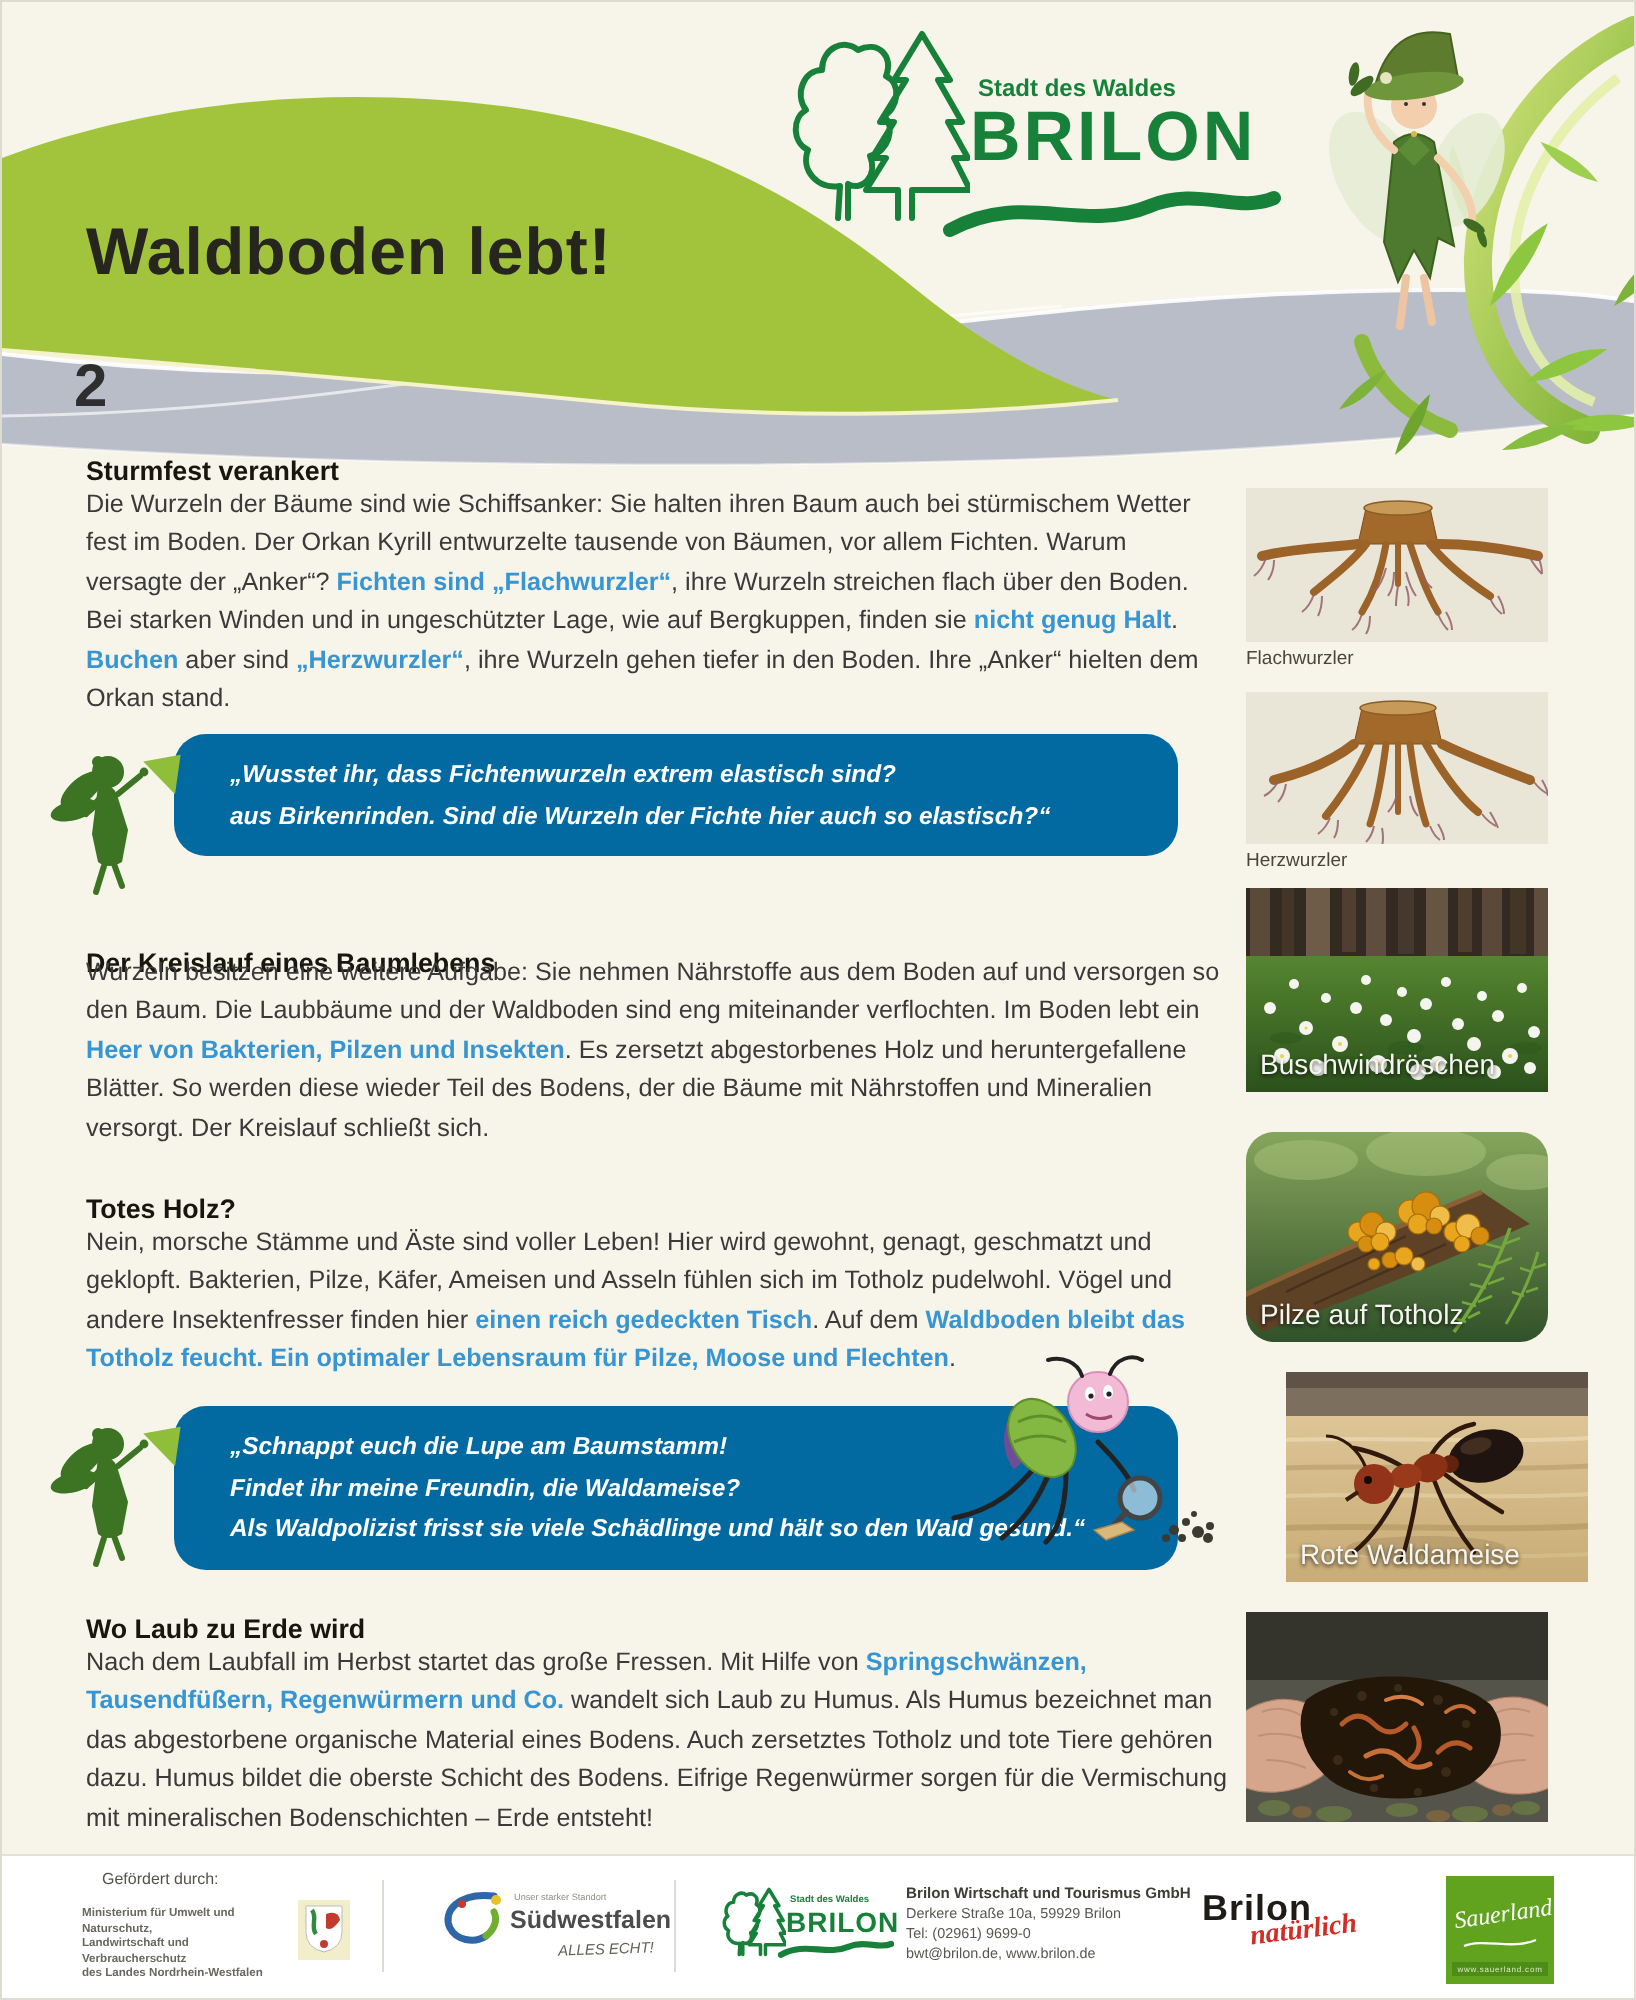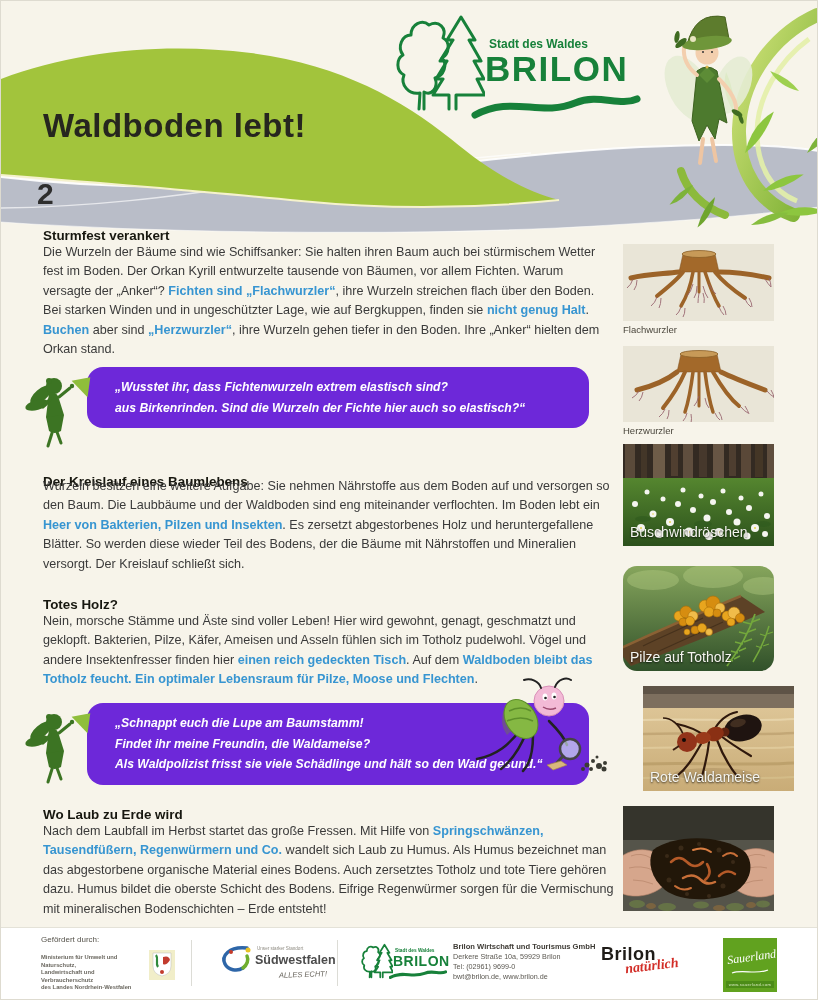--- a/index.html
+++ b/index.html
@@ -12,35 +12,35 @@
   .station-number{left:36px;top:176px;font-size:30px;font-weight:bold;color:#2e2e2e;}
   .trail-script{left:436px;top:154px;font-family:"Liberation Serif",serif;font-style:italic;
         font-size:37px;color:#fbfbf6;letter-spacing:1px;text-shadow:0 1px 2px rgba(110,112,125,.55);}
   .logo-wrap{left:388px;top:12px;width:250px;height:112px;}
   .logo-small{position:absolute;left:100px;top:24px;font-size:12px;font-weight:bold;color:#17813a;}
   .logo-name{position:absolute;left:96px;top:36px;font-size:35px;font-weight:800;color:#17813a;letter-spacing:1.5px;}
   
   .h{font-size:13.4px;font-weight:bold;color:#17170f;}
   .p{font-size:12.6px;line-height:19.4px;color:#3a3a3a;width:572px;}
   .run-hl{color:#3795d1;font-weight:bold;}
-  .bubble{width:502px;background:#6d28d9;border-radius:16px;color:#fff;
+  .bubble{width:502px;background:#0369a1;border-radius:16px;color:#fff;
           font-style:italic;font-weight:bold;font-size:12.2px;line-height:20.5px;
           padding:10px 14px 10px 28px;box-sizing:border-box;}
   .bubble:before{content:"";position:absolute;left:-16px;top:9px;border-style:solid;
           border-width:6px 18px 14px 0;border-color:transparent #8fbe3b transparent transparent;
           transform:rotate(8deg);}
   
   .fig{width:151px;}
   .fig .inner{position:relative;width:151px;overflow:hidden;}
   .cap-below{display:block;margin-top:3px;font-size:9.5px;color:#4a463c;}
   .cap-inside{position:absolute;left:7px;bottom:6px;font-size:14px;color:#f5f5f0;
           text-shadow:0 1px 2px rgba(0,0,0,.75);}
   
   .footer{left:0;top:926px;width:818px;height:74px;background:#ffffff;border-top:1px solid #e4e2d8;}
-  .funded{position:absolute;left:40px;top:7px;font-size:8px;color:#55524a;}
+  .funded{position:absolute;left:50px;top:7px;font-size:8px;color:#55524a;}
   .ministry{position:absolute;left:40px;top:26px;font-size:5.8px;line-height:7.5px;color:#6a675f;font-weight:bold;width:105px;}
   .fsep{position:absolute;width:1px;height:46px;background:#dcdcd6;top:12px;}
   .sw-top{position:absolute;left:40px;top:8px;font-size:4.6px;color:#8e8b82;}
   .sw-name{position:absolute;left:38px;top:15px;font-size:12.5px;font-weight:bold;color:#4c4c4c;}
   .sw-claim{position:absolute;left:62px;top:32px;font-size:7.5px;font-style:italic;color:#66625a;transform:rotate(-2deg);}
   .fb-small{position:absolute;left:36px;top:10px;font-size:4.8px;font-weight:bold;color:#17813a;}
   .fb-name{position:absolute;left:34px;top:15px;font-size:14px;font-weight:800;color:#17813a;letter-spacing:.5px;}
   .contact{position:absolute;left:452px;top:14px;font-size:7.2px;line-height:10px;color:#5a5750;width:160px;}
   .contact .c-name{font-size:7.6px;font-weight:bold;color:#3f3c36;}
   .bn-word{position:absolute;left:0;top:2px;font-size:18px;font-weight:800;color:#1f1c18;letter-spacing:.5px;}

